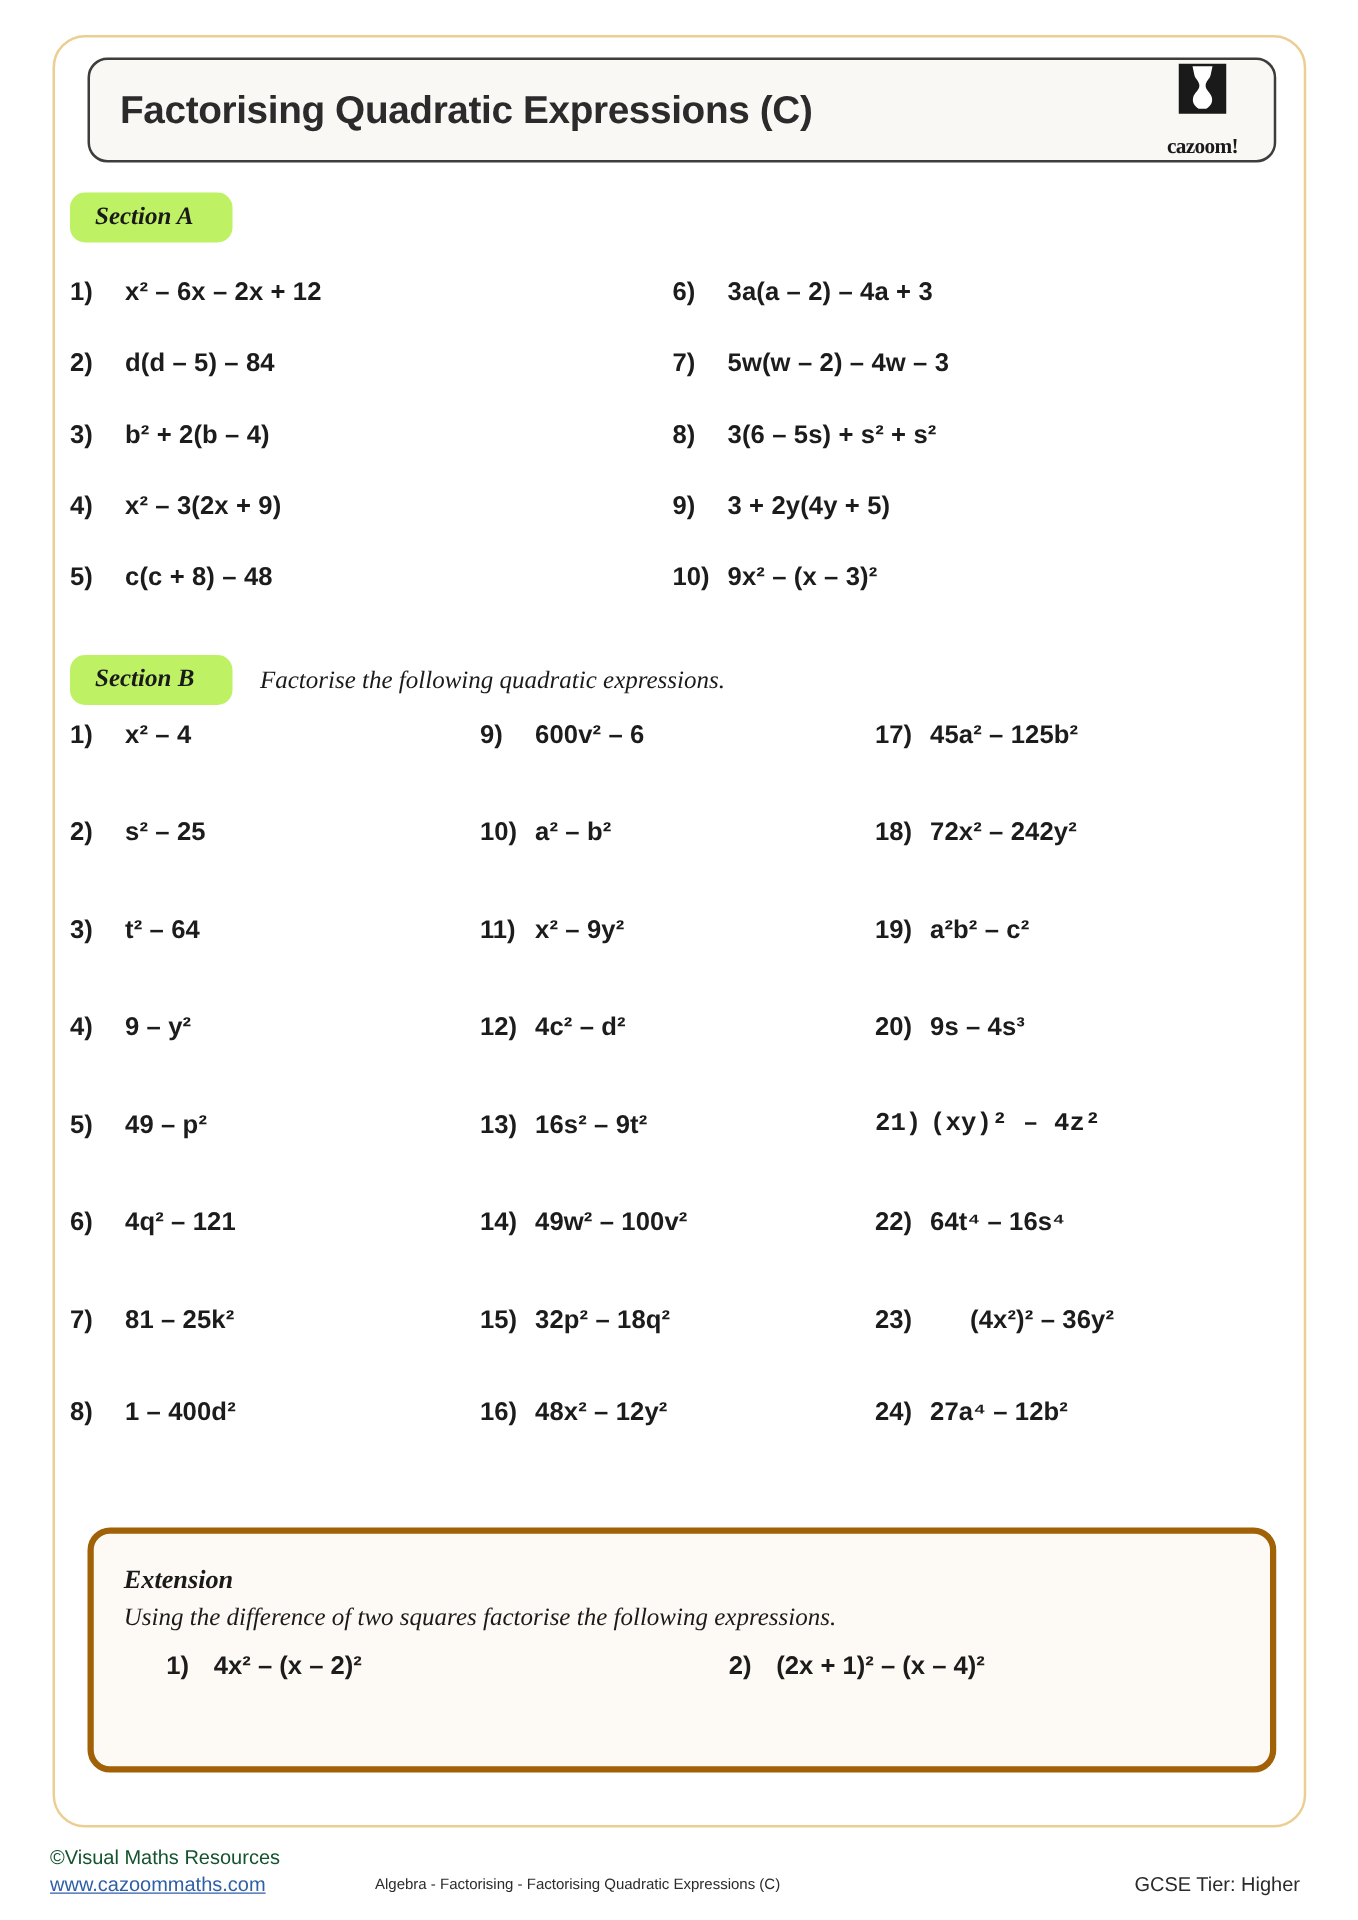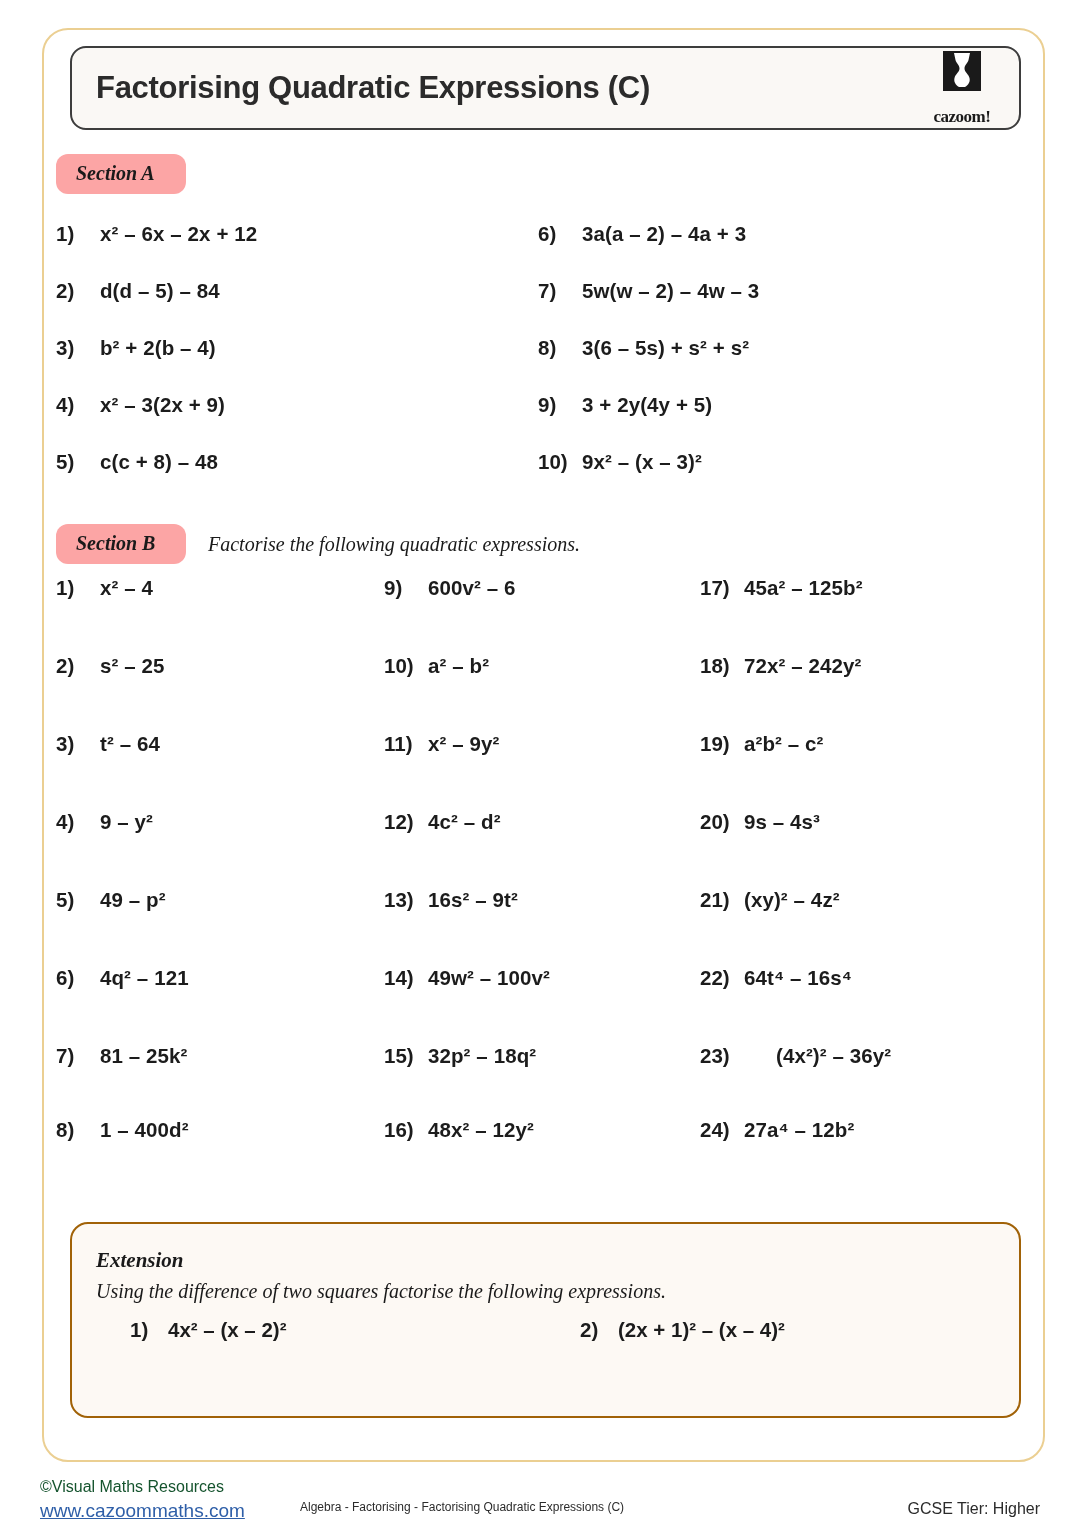--- a/index.html
+++ b/index.html
@@ -60,21 +60,21 @@
     font-weight: bold;
     font-size: 17px;
     letter-spacing: -0.5px;
     color: #1a1a1a;
     margin-top: 16px;
   }
 
   
   .section-head { position: absolute; left: 56px; height: 44px; display: flex; align-items: center; }
   .section-pill {
-    background: #fca5a5;
+    background: #bef264;
     border-radius: 12px;
     padding: 8px 20px 9px 20px;
     min-width: 130px;
   }
   .section-pill-label {
     font-family: "Liberation Serif", serif;
     font-weight: bold;
     font-style: italic;
     font-size: 20px;
     color: #1a1a1a;
@@ -101,21 +101,21 @@
     white-space: nowrap;
   }
   .q .num { display: inline-block; width: 44px; flex: none; }
   .q .expr { letter-spacing: 0.1px; }
 
   
   #extension-box {
     position: absolute;
     left: 70px; top: 1222px;
     width: 951px; height: 196px;
-    border: 2px solid #a16207;
+    border: 5px solid #a16207;
     border-radius: 18px;
     background: #FDF9F4;
   }
   #extension-title {
     position: absolute; left: 24px; top: 24px;
     font-family: "Liberation Serif", serif;
     font-weight: bold; font-style: italic;
     font-size: 21px; color: #1a1a1a;
   }
   #extension-instruction {
@@ -135,21 +135,21 @@
   .ext-q .num { display:inline-block; width: 38px; flex: none; }
 
   
   #footer { position: absolute; left: 0; top: 1478px; width: 1086px; height: 58px; }
   #footer-copyright {
     position: absolute; left: 40px; top: 0;
     font-size: 16px; color: #14532d;
   }
   #footer-link {
     position: absolute; left: 40px; top: 22px;
-    font-size: 19px; color: #2f5fa8; text-decoration: underline;
+    font-size: 16px; color: #2f5fa8; text-decoration: underline;
   }
   #footer-center {
     position: absolute; left: 300px; top: 22px;
     font-size: 12px; color: #2b2b2b;
   }
   #footer-right {
     position: absolute; right: 46px; top: 22px;
     font-size: 16px; color: #2b2b2b;
   }
 </style>
@@ -300,21 +300,21 @@
     <span class="expr">72x² – 242y²</span>
   </div>
 <div class="q" style="left:700px; top:732px;">
     <span class="num">19)</span>
     <span class="expr">a²b² – c²</span>
   </div>
 <div class="q" style="left:700px; top:810px;">
     <span class="num">20)</span>
     <span class="expr">9s – 4s³</span>
   </div>
-<div class="q" style="left:700px; top:888px;">
+<div class="q" style="left:700px; top:888px;font-family:Liberation Mono, monospace;">
     <span class="num">21)</span>
     <span class="expr">(xy)² – 4z²</span>
   </div>
 <div class="q" style="left:700px; top:966px;">
     <span class="num">22)</span>
     <span class="expr">64t⁴ – 16s⁴</span>
   </div>
 <div class="q" style="left:700px; top:1044px;gap:32px;">
     <span class="num">23)</span>
     <span class="expr">(4x²)² – 36y²</span>

